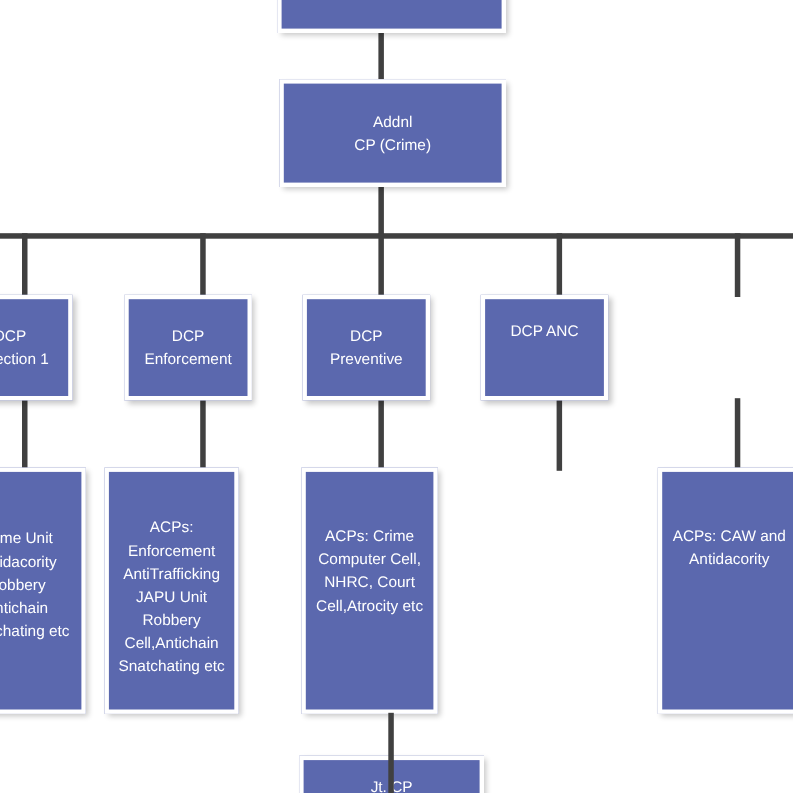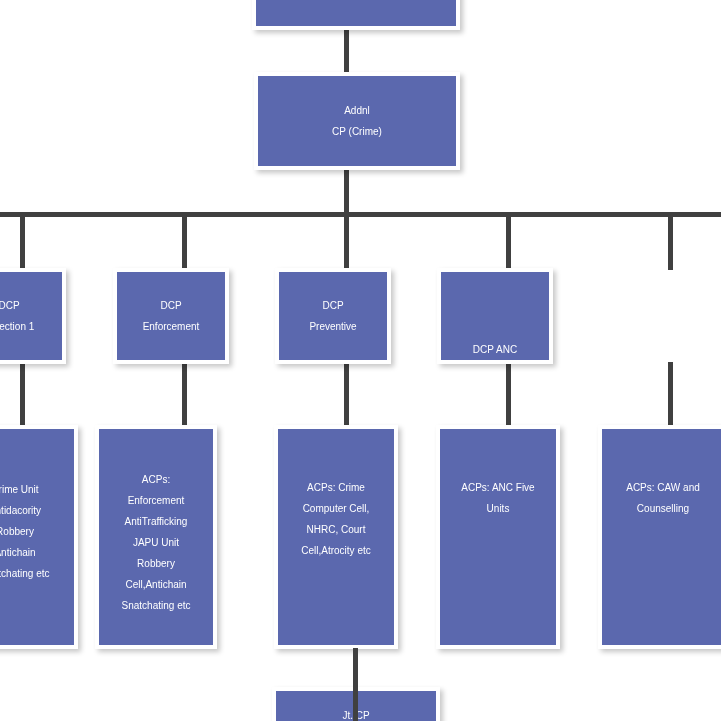--- a/index.html
+++ b/index.html
@@ -30,21 +30,21 @@
   
   .node {
     position: absolute;
     background: #5b68ae;
     box-sizing: border-box;
     display: flex;
     align-items: center;
     justify-content: center;
     text-align: center;
     color: #ffffff;
-    font-size: 10px;
+    font-size: 14px;
     line-height: 21px;
     padding: 0 6px;
     box-shadow: 3px 3px 5px rgba(0,0,0,0.22);
     border: 4px solid #ffffff;
     z-index: 3;
   }
   .node .node-label {
     white-space: pre-line;
     display: block;
     width: 100%;
@@ -95,21 +95,21 @@
   <div class="node" style="left:113px; top:268px; width:116px; height:96px;">
     <span class="node-label">DCP
 Enforcement</span>
   </div>
 
   <div class="node" style="left:275px; top:268px; width:116px; height:96px;">
     <span class="node-label">DCP
 Preventive</span>
   </div>
 
-  <div class="node" style="left:437px; top:268px; width:116px; height:96px; align-items:flex-end; padding-top:18px;">
+  <div class="node" style="left:437px; top:268px; width:116px; height:96px; align-items:flex-start; padding-top:18px;">
     <span class="node-label">DCP ANC</span>
   </div>
 
 
   <div class="node tall" style="left:-48px; top:425px; width:126px; height:224px;">
     <span class="node-label">Crime Unit
 Antidacority
 Robbery
 Antichain
 Snatchating etc</span>
@@ -125,27 +125,23 @@
 Snatchating etc</span>
   </div>
 
   <div class="node tall-mid" style="left:274px; top:425px; width:124px; height:224px; padding-top:48px;">
     <span class="node-label">ACPs: Crime
 Computer Cell,
 NHRC, Court
 Cell,Atrocity etc</span>
   </div>
 
-  <div class="node tall-mid" style="left:436px; top:425px; width:124px; height:224px; padding-top:48px;">
-    <span class="node-label">ACPs: ANC Five
-Units</span>
-  </div>
 
   <div class="node tall-mid" style="left:598px; top:425px; width:130px; height:224px; padding-top:48px;">
     <span class="node-label">ACPs: CAW and
-Counselling</span>
+Antidacority</span>
   </div>
 
   <div class="node" style="left:272px; top:687px; width:168px; height:60px; align-items:flex-start; padding-top:14px;">
     <span class="node-label">Jt. CP</span>
   </div>
 
 </div>
 
 </body></html>

